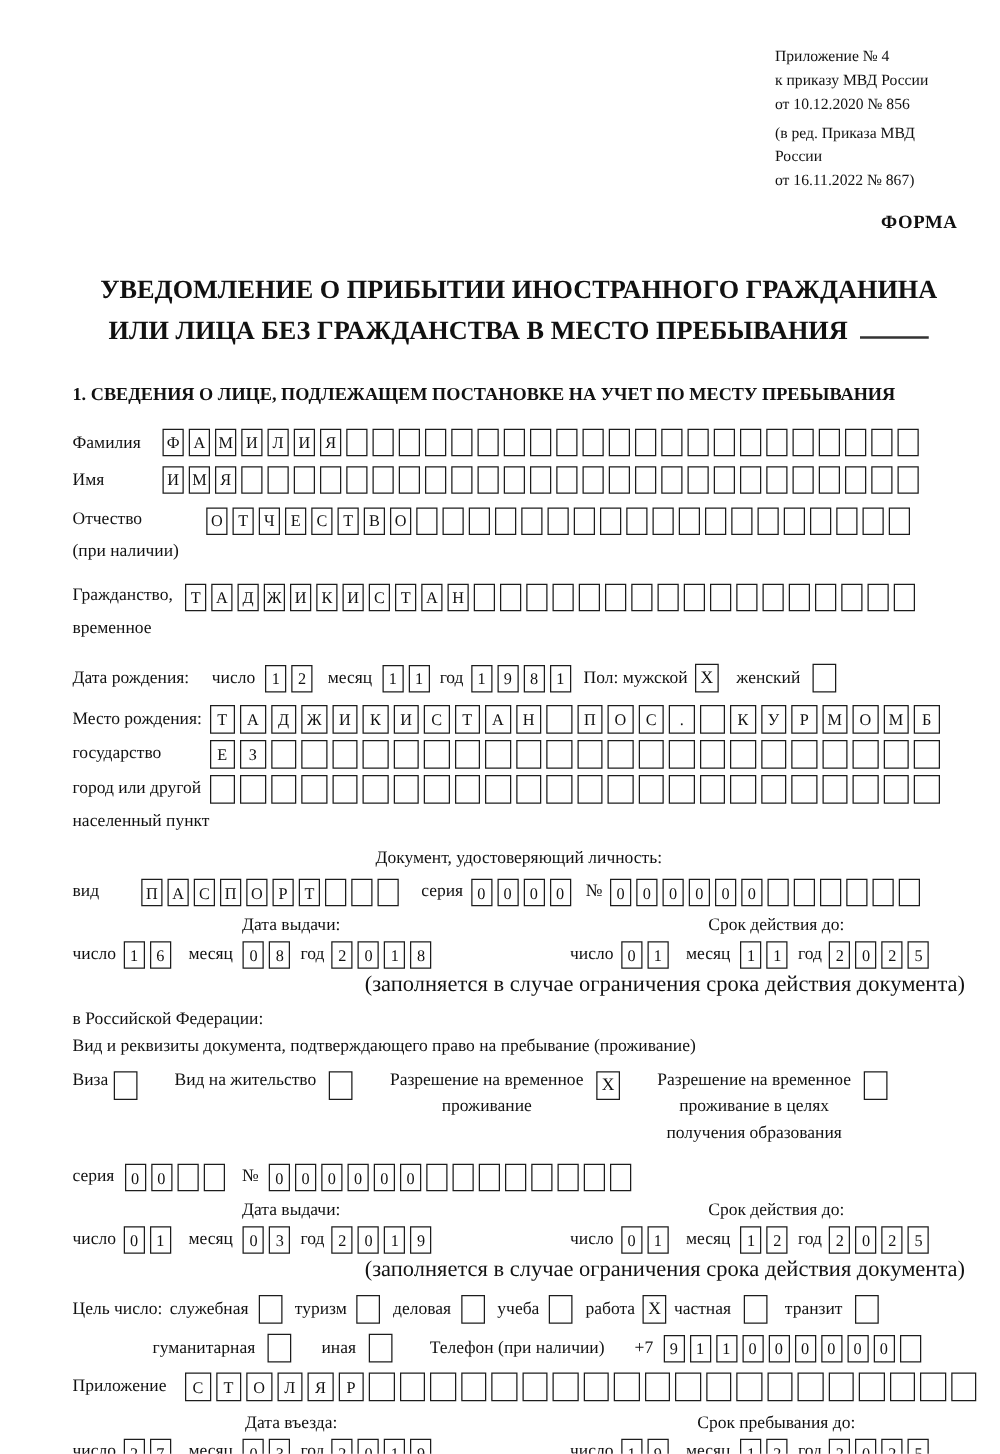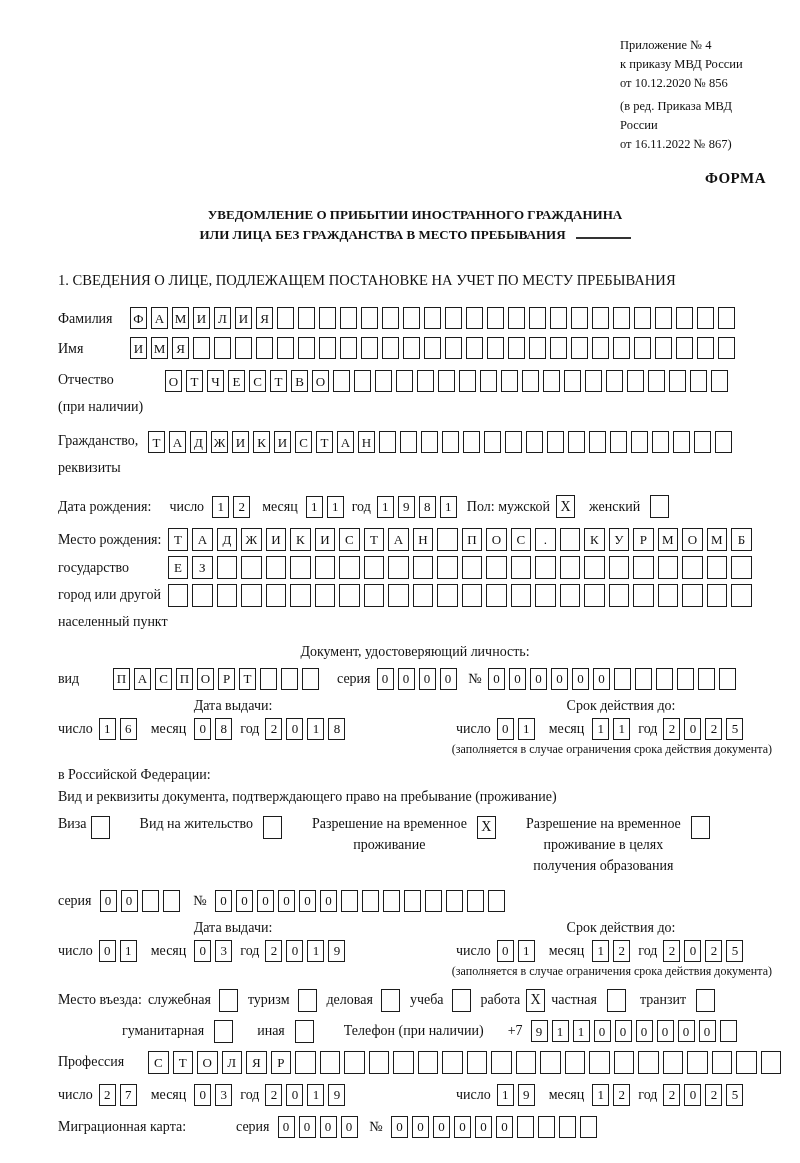--- a/index.html
+++ b/index.html
@@ -9,24 +9,24 @@
     font-family: "Liberation Serif", "DejaVu Serif", serif;
     font-size: 14px; color: #111; overflow: hidden;
   }
   .page { padding: 36px 28px 16px 58px; }
   .nw { white-space: nowrap; text-align: right; }
 
   .ref { margin-left: 562px; font-size: 12.5px; line-height: 1.5; }
   .ref .gap { height: 5px; }
   .forma { text-align: right; padding-right: 6px; font-weight: bold; font-size: 15px; margin-top: 16px; letter-spacing: .5px; }
 
-  .title { text-align: center; font-weight: bold; font-size: 13px; line-height: 1.6; margin-top: 18px; }
+  .title { text-align: center; font-weight: bold; font-size: 21px; line-height: 1.6; margin-top: 28px; }
   .uline { display: inline-block; width: 55px; border-bottom: 2.2px solid #333; margin-left: 10px; vertical-align: baseline; }
 
-  .sec-heading { font-weight: normal; font-size: 14.6px; margin-top: 26px; margin-bottom: 18px; white-space: nowrap; }
+  .sec-heading { font-weight: bold; font-size: 14.6px; margin-top: 26px; margin-bottom: 18px; white-space: nowrap; }
 
   .row { display: flex; align-items: flex-start; margin-bottom: 8px; }
   .rowc { display: flex; align-items: center; margin-bottom: 8px; }
   .lab { flex: 0 0 auto; padding-top: 4px; white-space: nowrap; }
   .lab2 { flex: 0 0 auto; line-height: 1.9; white-space: nowrap; }
 
   .cells { display: inline-flex; flex-wrap: nowrap; }
   .cell {
     flex: 0 0 auto; width: 17px; height: 22px;
     border: 1.6px solid #1c1c1c; margin-right: 4px;
@@ -50,21 +50,21 @@
 
   .center-bold { text-align: center; font-weight: normal; margin: 6px 0 8px 0; }
 
   .datecols { display: flex; margin-bottom: 2px; }
   .dcol-l { flex: 0 0 398px; }
   .dcol-r { flex: 1 1 auto; }
   .dhead { text-align: center; margin-bottom: 4px; }
   .dcol-l .dhead { width: 350px; }
   .dcol-r .dhead { width: 330px; }
   .drow { display: flex; align-items: center; white-space: nowrap; }
-  .note { font-size: 12px; text-align: right; margin: 2px 0 10px 0; }
+  .note { font-size: 18px; text-align: right; margin: 2px 0 10px 0; }
 
   .opt-c { text-align: center; line-height: 1.5; white-space: nowrap; }
   .opts { display: flex; align-items: flex-start; margin: 6px 0 14px 0; }
   .opts .cb { margin-top: 3px; }
 
   .indent2 { margin-left: 64px; }
 </style>
 </head>
 <body>
 
@@ -190,21 +190,21 @@
         <span class="cell"></span>
         <span class="cell"></span>
         <span class="cell"></span>
         <span class="cell"></span>
       </span>
   </div>
 
   <div class="row">
     <span class="lab2 w90">
       <span>Гражданство,</span><br>
-      <span>реквизиты</span>
+      <span>временное</span>
     </span>
     <span class="cells" style="margin-top:3px">
         <span class="cell">Т</span>
         <span class="cell">А</span>
         <span class="cell">Д</span>
         <span class="cell">Ж</span>
         <span class="cell">И</span>
         <span class="cell">К</span>
         <span class="cell">И</span>
         <span class="cell">С</span>
@@ -523,21 +523,21 @@
             <span class="cell">0</span>
             <span class="cell">2</span>
             <span class="cell">5</span>
           </span>
       </div>
     </div>
   </div>
   <div class="note">(заполняется в случае ограничения срока действия документа)</div>
 
   <div class="rowc">
-    <span class="nw mr6">Место въезда:</span>
+    <span class="nw mr6">Цель число:</span>
     <span class="nw mr8">служебная</span>
     <span class="cb mr10"></span>
     <span class="nw mr8">туризм</span>
     <span class="cb mr10"></span>
     <span class="nw mr8">деловая</span>
     <span class="cb mr10"></span>
     <span class="nw mr8">учеба</span>
     <span class="cb mr10"></span>
     <span class="nw mr6">работа</span>
     <span class="cb mr6">X</span>
@@ -562,21 +562,21 @@
         <span class="cell">0</span>
         <span class="cell">0</span>
         <span class="cell">0</span>
         <span class="cell">0</span>
         <span class="cell">0</span>
         <span class="cell"></span>
       </span>
   </div>
 
   <div class="rowc">
-    <span class="lab w90" style="padding-top:0">Профессия</span>
+    <span class="lab w90" style="padding-top:0">Приложение</span>
     <span class="cells wide">
         <span class="cell">С</span>
         <span class="cell">Т</span>
         <span class="cell">О</span>
         <span class="cell">Л</span>
         <span class="cell">Я</span>
         <span class="cell">Р</span>
         <span class="cell"></span>
         <span class="cell"></span>
         <span class="cell"></span>
@@ -595,20 +595,21 @@
         <span class="cell"></span>
         <span class="cell"></span>
         <span class="cell"></span>
         <span class="cell"></span>
         <span class="cell"></span>
       </span>
   </div>
 
   <div class="datecols" style="margin-top:10px">
     <div class="dcol-l">
+      <div class="dhead">Дата въезда:</div>
       <div class="drow">
         <span class="mr6">число</span>
         <span class="cells mr10">
             <span class="cell">2</span>
             <span class="cell">7</span>
           </span>
         <span class="mr8">месяц</span>
         <span class="cells mr4">
             <span class="cell">0</span>
             <span class="cell">3</span>
@@ -616,20 +617,21 @@
         <span class="mr6">год</span>
         <span class="cells">
             <span class="cell">2</span>
             <span class="cell">0</span>
             <span class="cell">1</span>
             <span class="cell">9</span>
           </span>
       </div>
     </div>
     <div class="dcol-r">
+      <div class="dhead">Срок пребывания до:</div>
       <div class="drow">
         <span class="mr6">число</span>
         <span class="cells mr10">
             <span class="cell">1</span>
             <span class="cell">9</span>
           </span>
         <span class="mr8">месяц</span>
         <span class="cells mr4">
             <span class="cell">1</span>
             <span class="cell">2</span>

